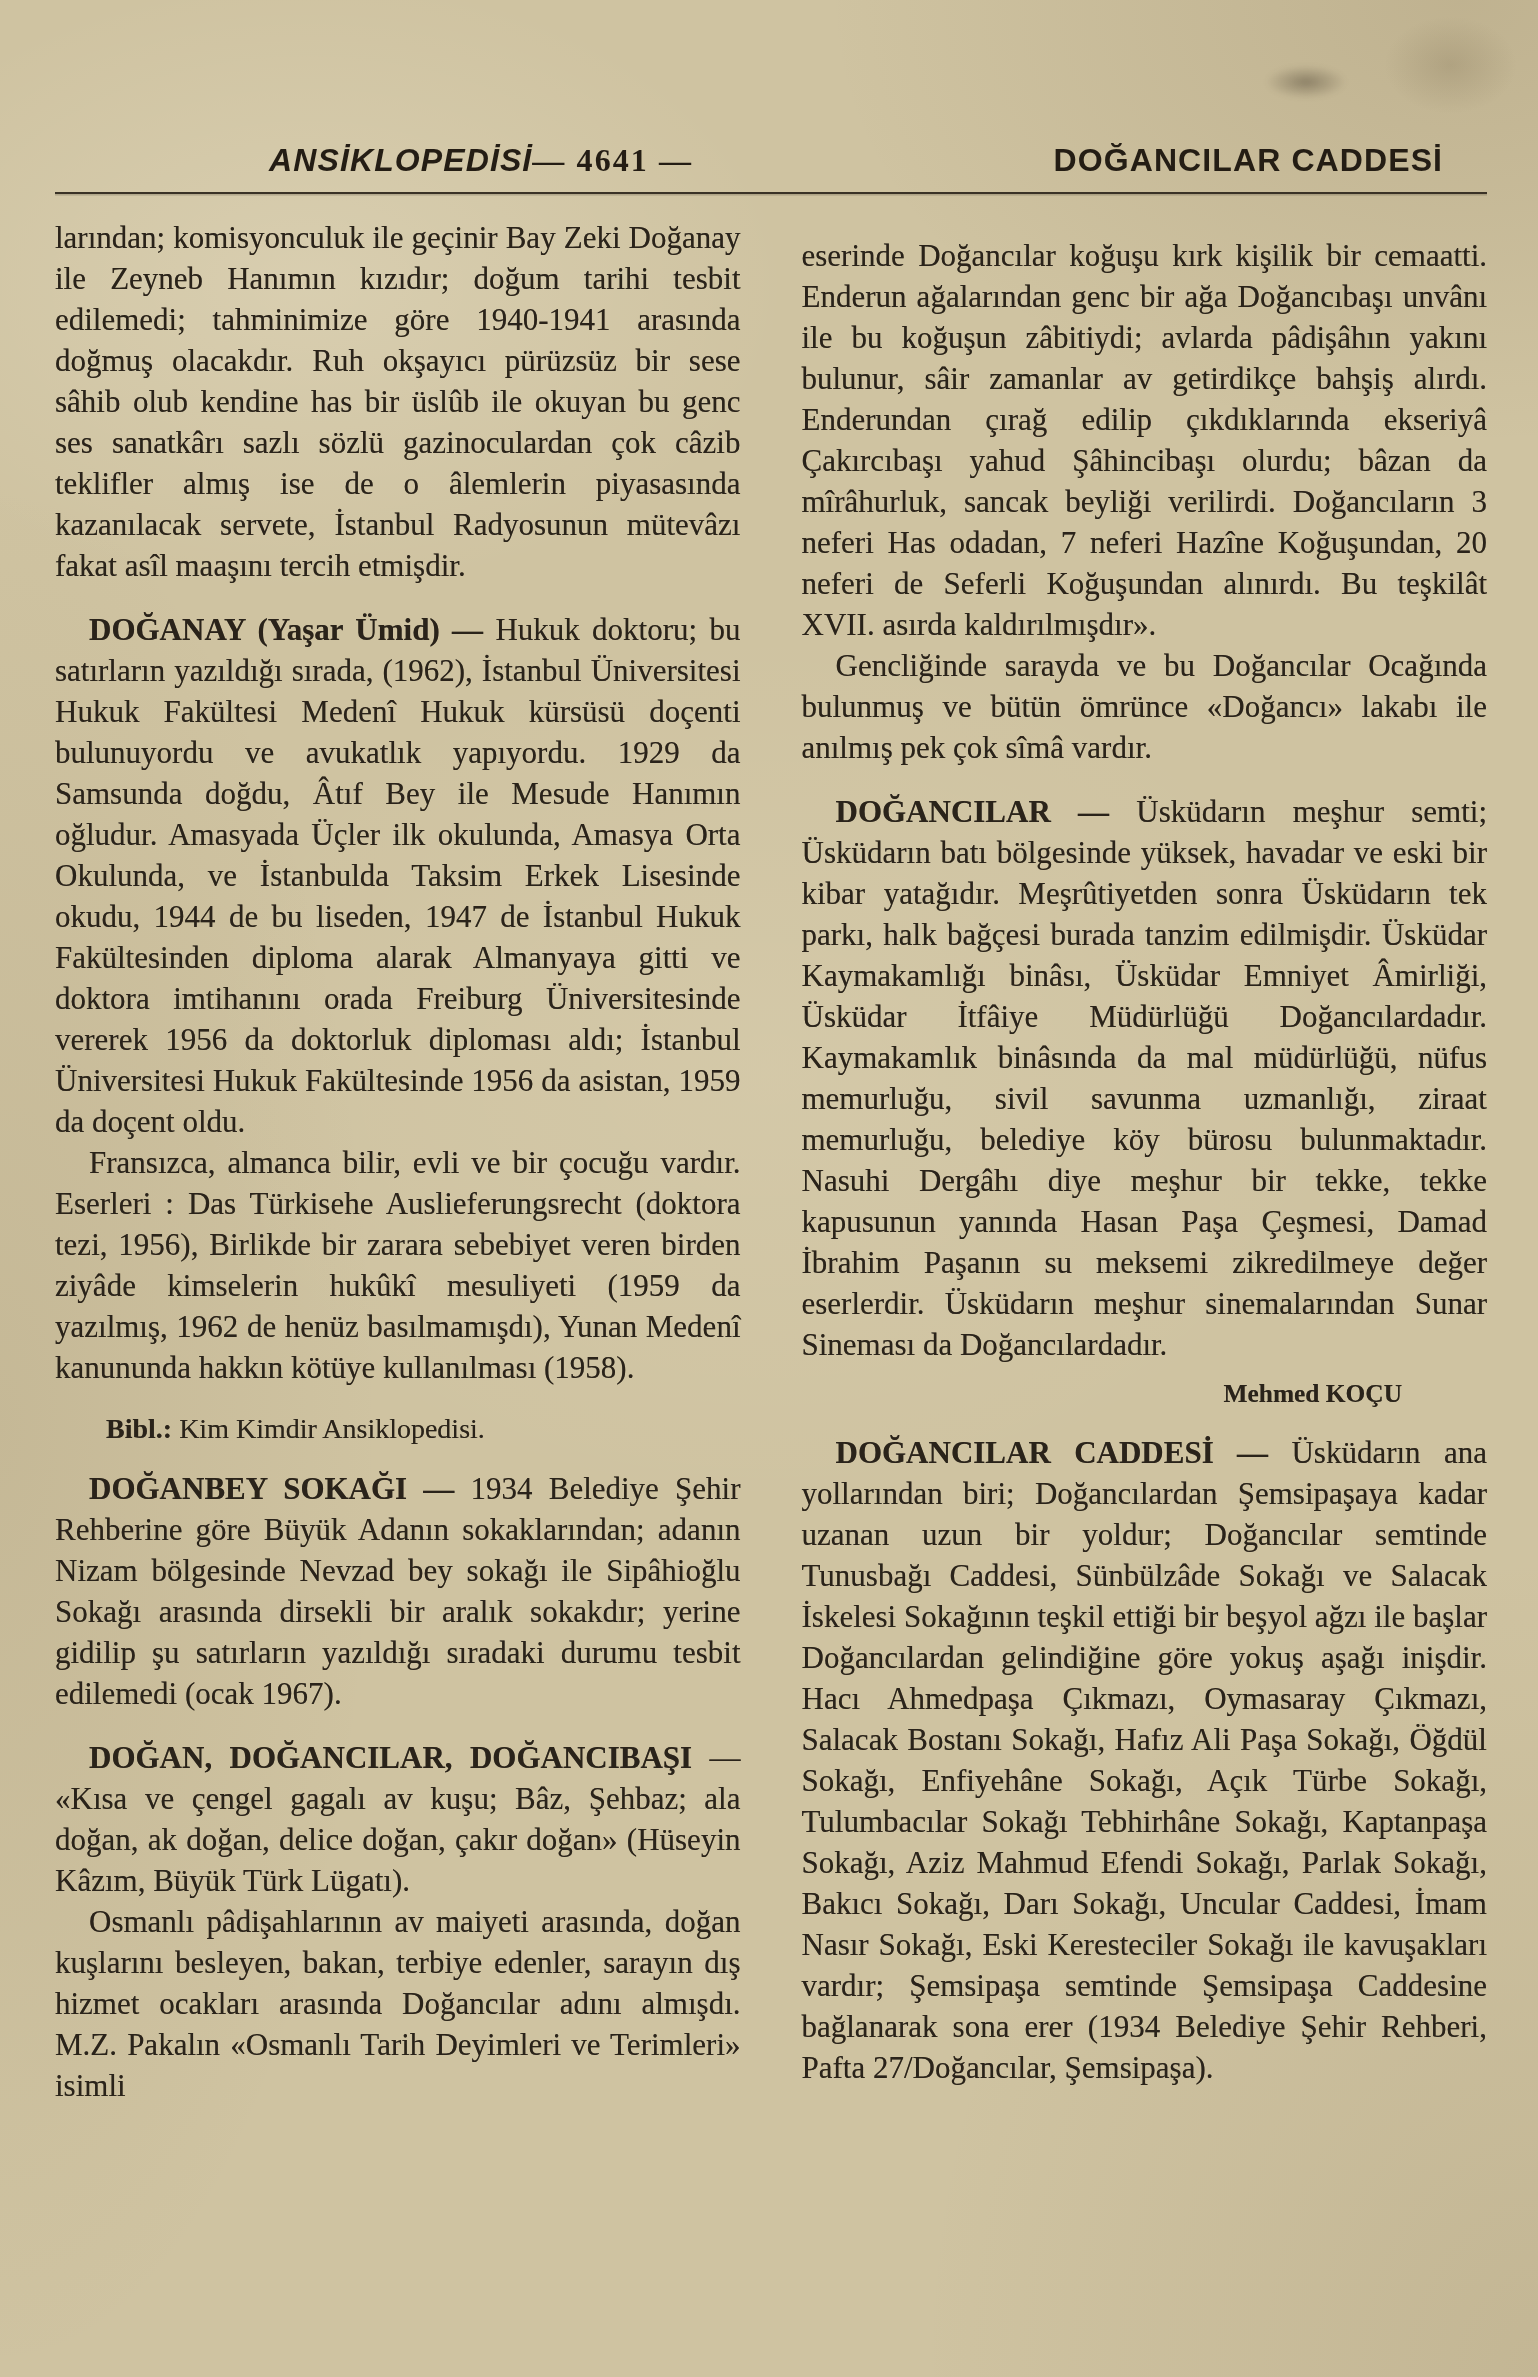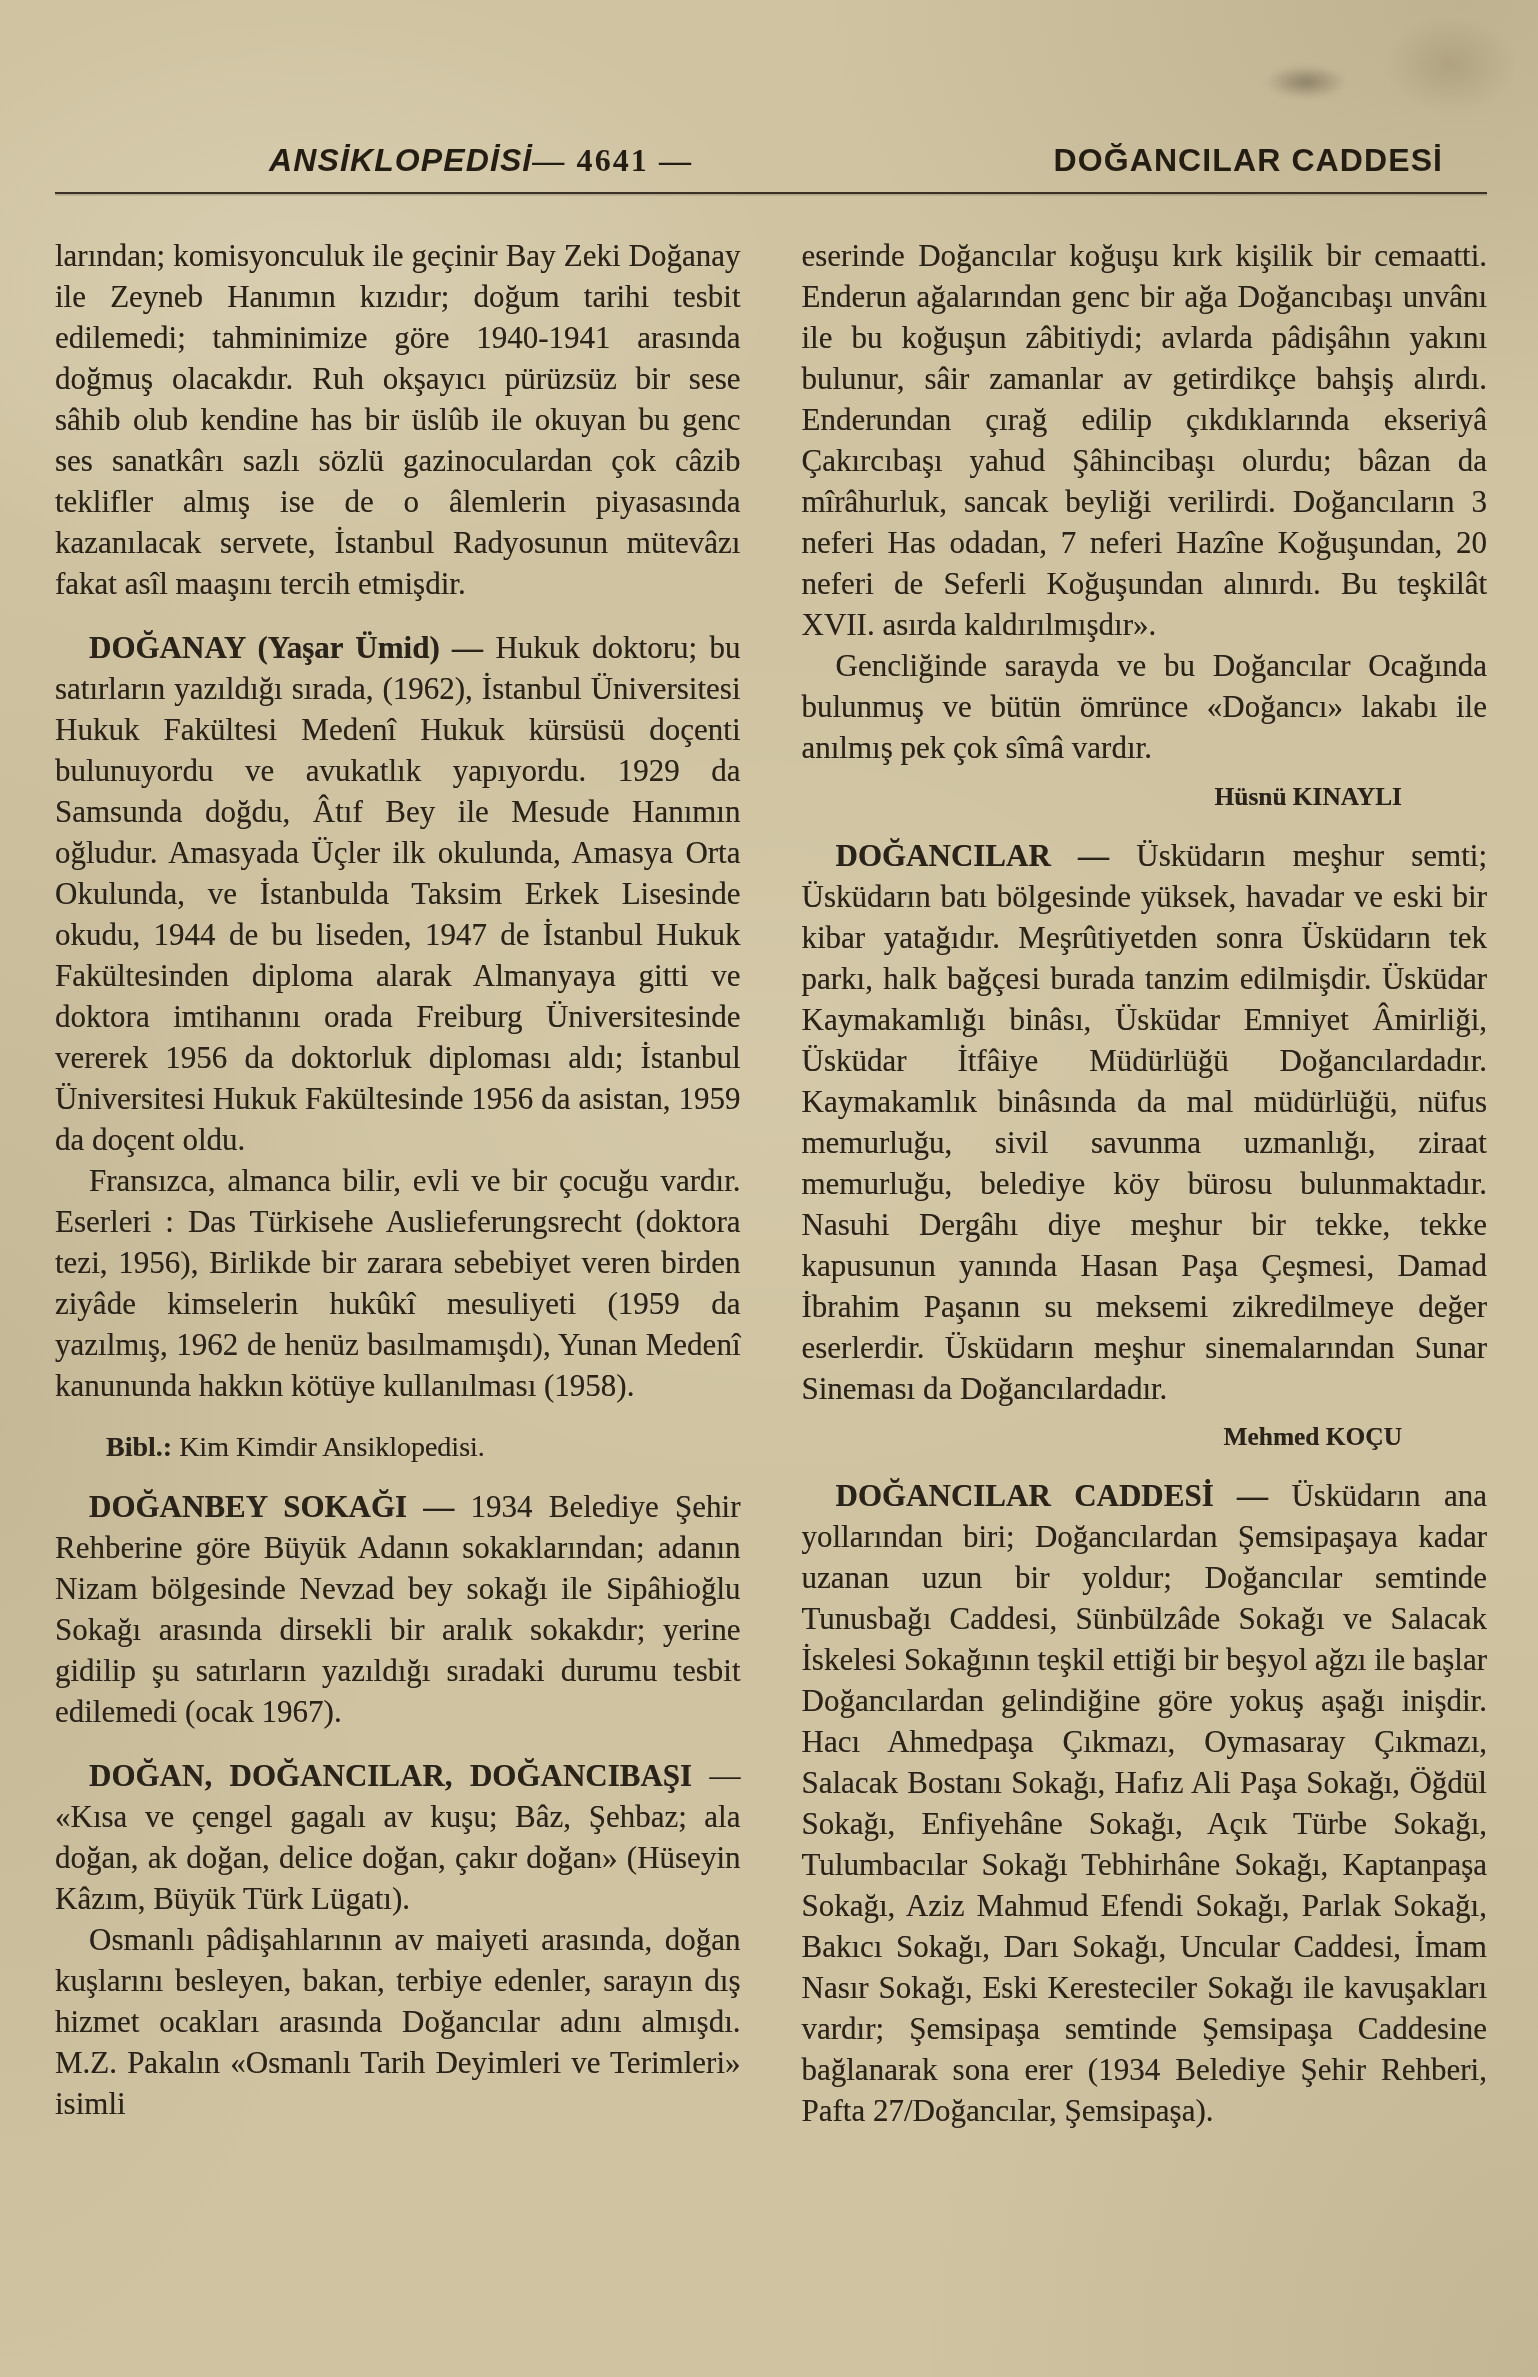--- a/index.html
+++ b/index.html
@@ -39,21 +39,21 @@
     font-weight: 700; font-size: 32px; letter-spacing: 1.1px;
     color: #241d14;
   }
   .hdr-left  { flex: 1; text-align: right; font-style: italic; }
   .hdr-center{ flex: 1; text-align: left; font-family: "Liberation Serif", serif; letter-spacing: 2.1px; }
   .hdr-right { flex: 1; text-align: center; }
   .rule {
     height: 2.6px; background: #3a3226; margin-top: 12.7px;
     box-shadow: 0 1.6px 0 rgba(58,50,38,0.22);
   }
-  .columns { display: flex; gap: 61px; margin-top: 41px; }
+  .columns { display: flex; gap: 61px; margin-top: 23px; align-items: center; }
   .col {
     flex: 1; min-width: 0;
     font-size: 31px; line-height: 41px;
     text-align: justify;
     text-shadow: 0 0 0.6px rgba(42,35,26,0.50);
   }
   .p      { text-indent: 34px; }
   .noindent { text-indent: 0; }
   .entry  { text-indent: 34px; margin-top: 23px; }
   .lead   { font-weight: 700; font-family: Liberation Serif, serif; }
@@ -122,23 +122,20 @@
     <section class="col">
 
       <p class="p noindent">
         <span>eserinde Doğancılar koğuşu kırk kişilik bir cemaatti. Enderun ağalarından genc bir ağa Doğancıbaşı unvânı ile bu koğuşun zâbitiydi; avlarda pâdişâhın yakını bulunur, sâir zamanlar av getirdikçe bahşiş alırdı. Enderundan çırağ edilip çıkdıklarında ekseriyâ Çakırcıbaşı yahud Şâhincibaşı olurdu; bâzan da mîrâhurluk, sancak beyliği verilirdi. Doğancıların 3 neferi Has odadan, 7 neferi Hazîne Koğuşundan, 20 neferi de Seferli Koğuşundan alınırdı. Bu teşkilât XVII. asırda kaldırılmışdır».</span>
       </p>
 
       <p class="p">
         <span>Gencliğinde sarayda ve bu Doğancılar Ocağında bulunmuş ve bütün ömrünce «Doğancı» lakabı ile anılmış pek çok sîmâ vardır.</span>
       </p>
 
-      <p class="sig">
-        <span>Hüsnü KINAYLI</span>
-      </p>
 
       <p class="entry">
         <span class="lead">DOĞANCILAR —</span>
         <span>Üsküdarın meşhur semti; Üsküdarın batı bölgesinde yüksek, havadar ve eski bir kibar yatağıdır. Meşrûtiyetden sonra Üsküdarın tek parkı, halk bağçesi burada tanzim edilmişdir. Üsküdar Kaymakamlığı binâsı, Üsküdar Emniyet Âmirliği, Üsküdar İtfâiye Müdürlüğü Doğancılardadır. Kaymakamlık binâsında da mal müdürlüğü, nüfus memurluğu, sivil savunma uzmanlığı, ziraat memurluğu, belediye köy bürosu bulunmaktadır. Nasuhi Dergâhı diye meşhur bir tekke, tekke kapusunun yanında Hasan Paşa Çeşmesi, Damad İbrahim Paşanın su meksemi zikredilmeye değer eserlerdir. Üsküdarın meşhur sinemalarından Sunar Sineması da Doğancılardadır.</span>
       </p>
 
       <p class="sig">
         <span>Mehmed KOÇU</span>
       </p>
 

